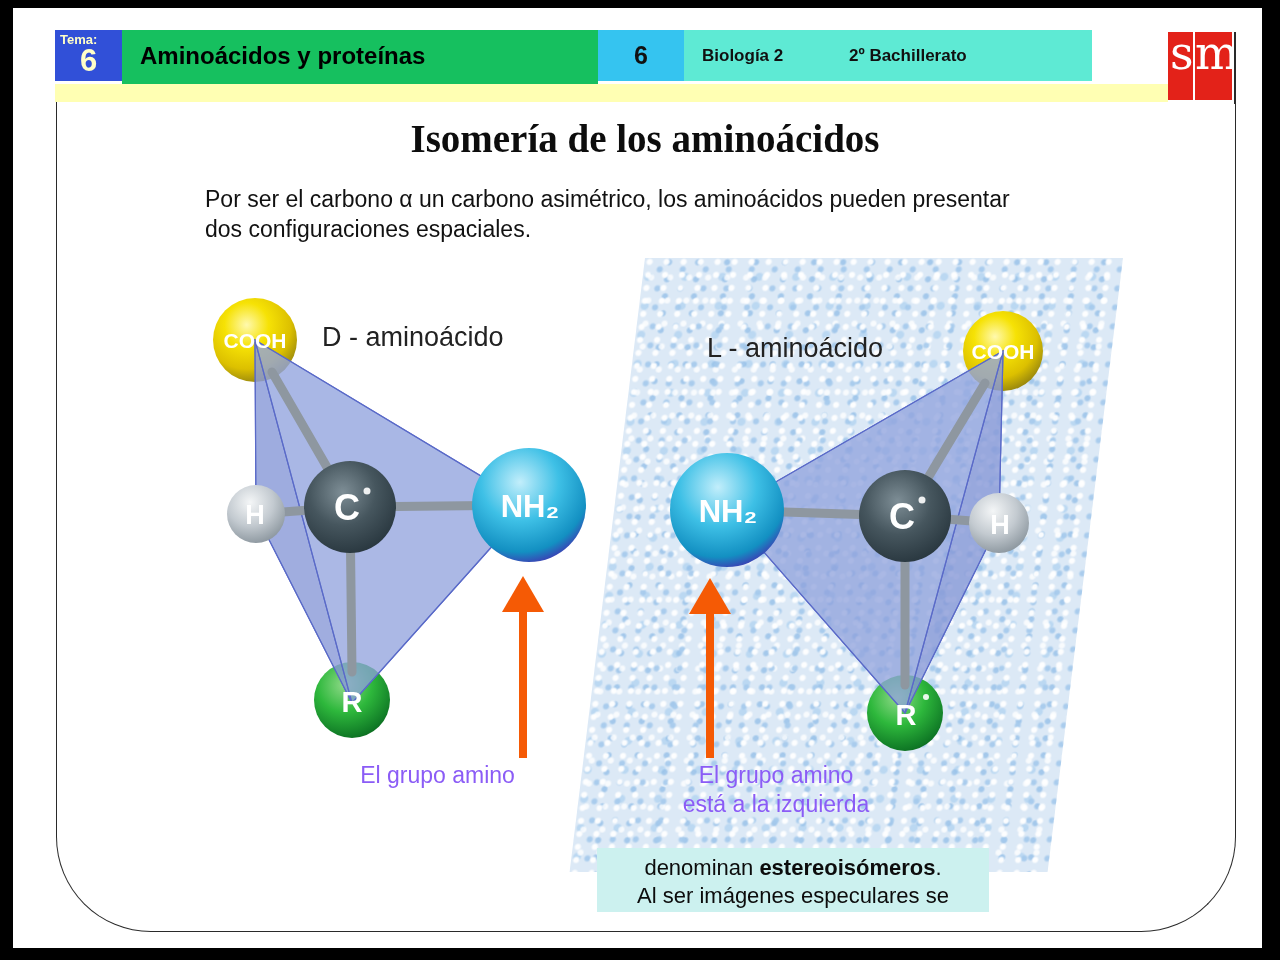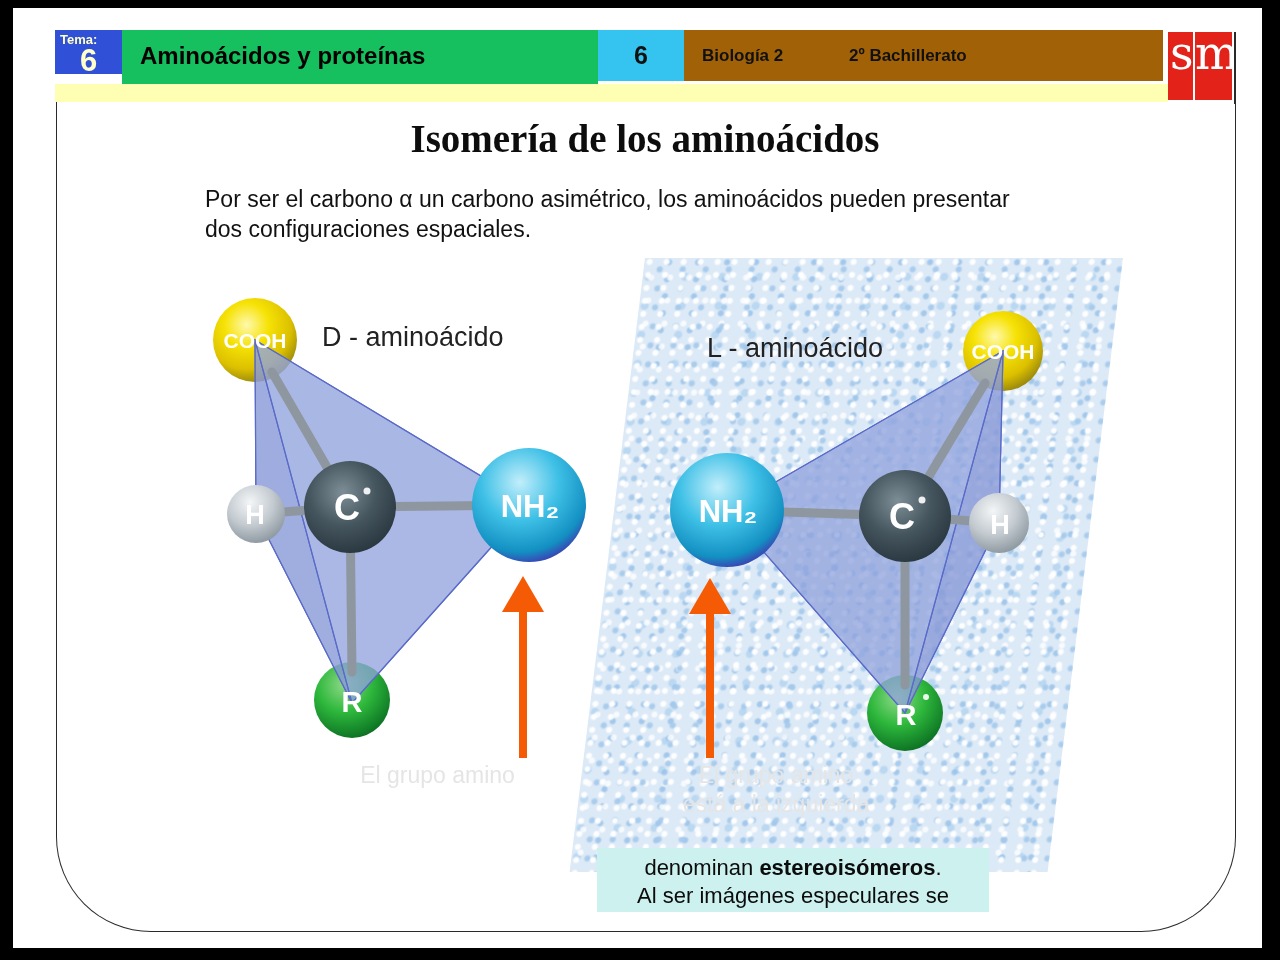--- a/index.html
+++ b/index.html
@@ -7,45 +7,45 @@
           font-family:"Liberation Sans",sans-serif;}
   .abs{position:absolute;}
 
   
   #page{left:13px;top:8px;width:1249px;height:940px;background:#ffffff;}
   #frame{left:56px;top:102px;width:1178px;height:829px;border:1.5px solid #2a2a2a;border-top:none;
          border-radius:0 0 95px 95px;}
   #frame-right-top{left:1234px;top:32px;width:1.5px;height:72px;background:#2a2a2a;}
 
   
-  #tema-box{left:55px;top:30px;width:67px;height:44px;background:#3150d8;color:#ffffc8;}
+  #tema-box{left:55px;top:30px;width:67px;height:51px;background:#3150d8;color:#ffffc8;}
   #tema-box .t1{position:absolute;left:5px;top:2px;font-size:13px;font-weight:bold;}
   #tema-box .t2{position:absolute;left:0;top:13px;width:100%;text-align:center;font-size:31px;font-weight:bold;}
   #chapter-bar{left:122px;top:30px;width:476px;height:65px;background:#16c05f;}
   #chapter-bar span{position:absolute;left:18px;top:12px;font-size:24px;font-weight:bold;color:#000;}
   #num-box{left:598px;top:30px;width:86px;height:51px;background:#35c4f0;}
   #num-box span{position:absolute;left:0;top:11px;width:100%;text-align:center;font-size:25px;font-weight:bold;color:#111;}
-  #course-bar{left:684px;top:30px;width:479px;height:51px;background:#a16207;}
+  #course-bar{left:684px;top:30px;width:408px;height:51px;background:#5eead4;}
   #course-bar .c1{position:absolute;left:18px;top:16px;font-size:17px;font-weight:bold;color:#111;}
   #course-bar .c2{position:absolute;left:165px;top:16px;font-size:17px;font-weight:bold;color:#111;}
   #strip{left:55px;top:84px;width:1113px;height:18px;background:#ffffb3;}
   #sm-logo{left:1168px;top:32px;width:64px;height:68px;background:#e32219;}
   #sm-logo .divider{position:absolute;left:25px;top:0;width:2px;height:100%;background:#fff;}
   #sm-logo .s{position:absolute;left:2px;top:-6px;width:23px;text-align:center;color:#fff;
               font-family:"DejaVu Serif",serif;font-size:46px;}
   #sm-logo .m{position:absolute;left:27px;top:-6px;width:36px;text-align:center;color:#fff;
               font-family:"DejaVu Serif",serif;font-size:46px;}
 
   
   #slide-title{left:56px;top:116px;width:1178px;text-align:center;
                font-family:"Liberation Serif",serif;font-size:39px;font-weight:bold;color:#0d0d0d;}
   #intro{left:205px;top:184px;width:900px;font-size:23px;line-height:30px;color:#111;}
   #d-label{left:322px;top:322px;font-size:27px;color:#222;}
   #l-label{left:707px;top:333px;font-size:27px;color:#222;}
-  .caption{text-align:center;font-size:23px;line-height:29px;color:#e5e5e5;}
+  .caption{text-align:center;font-size:23px;line-height:29px;color:#8b5cf6;}
   #caption-d{left:330px;top:761px;width:215px;}
   #caption-l{left:660px;top:761px;width:232px;}
 
   
   #panel{left:645px;top:258px;width:478px;height:614px;
          transform:skewX(-7deg);transform-origin:top left;
          background-color:#dce9f6;
          background-image:
            radial-gradient(circle at 30% 30%, rgba(255,255,255,0.95) 2px, rgba(255,255,255,0) 4px),
            radial-gradient(circle at 70% 60%, rgba(164,201,236,0.9) 2px, rgba(164,201,236,0) 4px),

